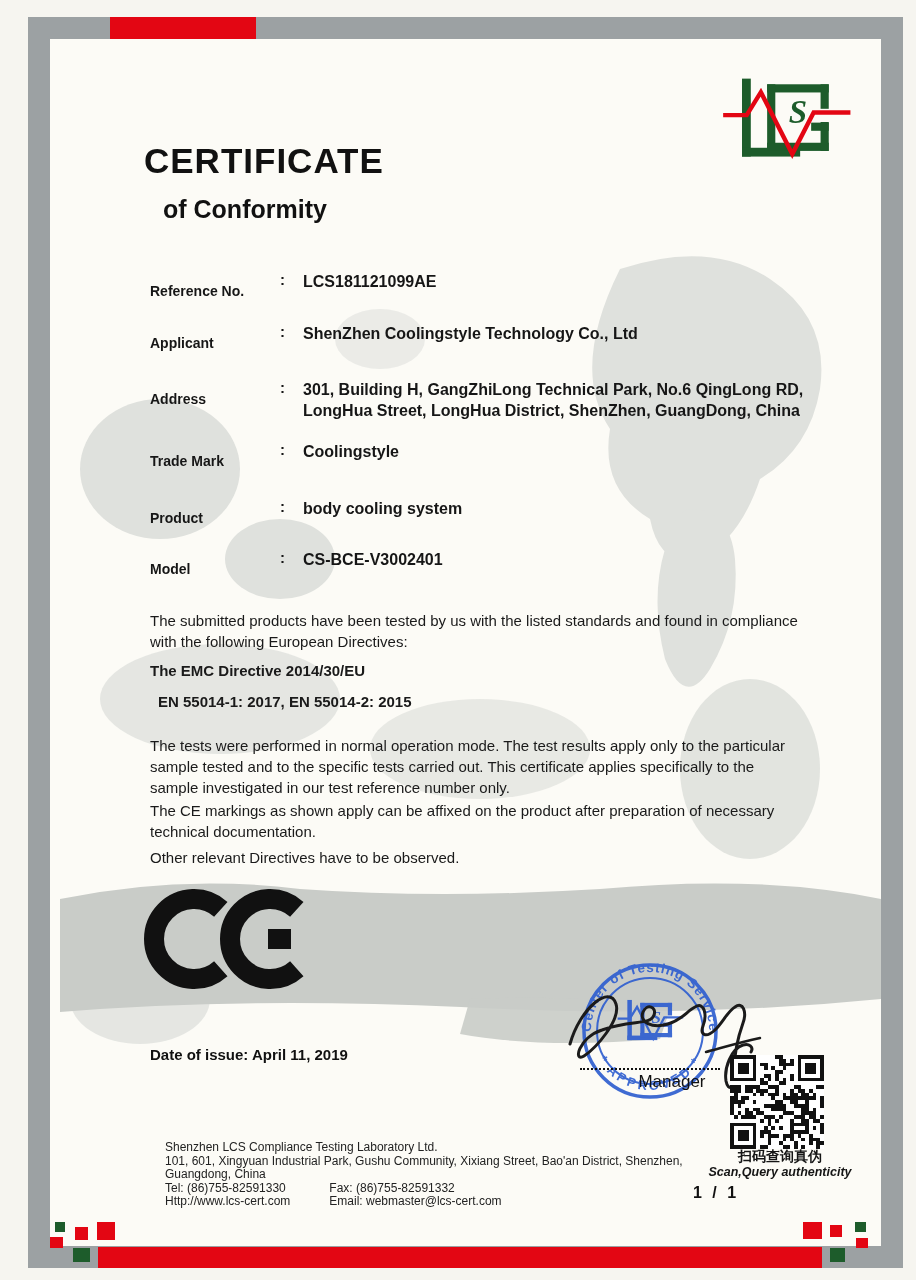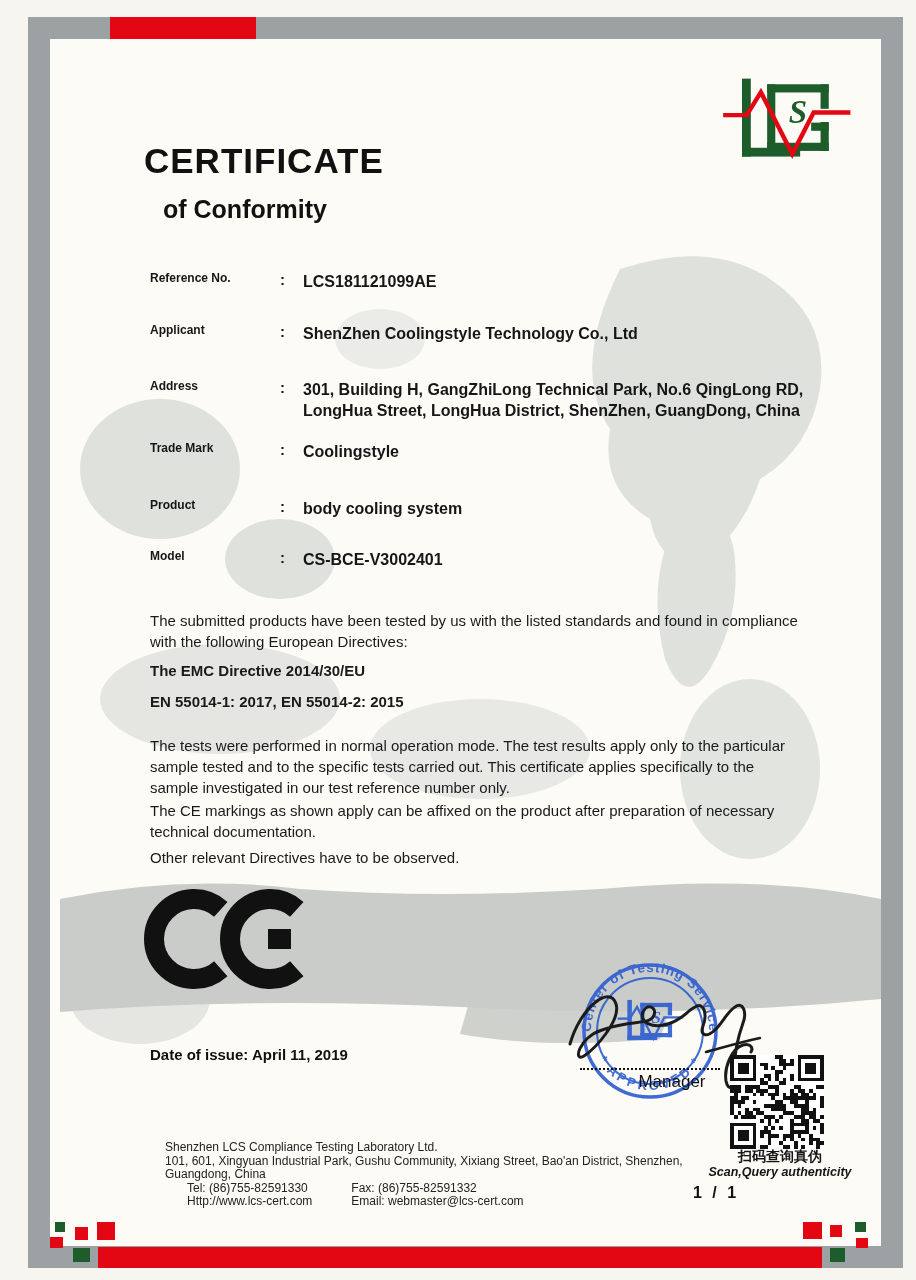--- a/index.html
+++ b/index.html
@@ -10,37 +10,37 @@
   .frame{position:absolute; left:28px; top:17px; width:875px; height:1251px; border:22px solid #9ca1a3; box-sizing:border-box; z-index:2;}
   .accent{position:absolute; z-index:3;}
   .red{background:#e30613;}
   .green{background:#1d5c2b;}
   .content{position:absolute; inset:0; z-index:4;}
   .abs{position:absolute;}
   .title{left:144px; top:141px; font-size:35px; font-weight:bold; letter-spacing:1px; color:#111; margin:0;}
   .subtitle{left:152px; top:184px; font-size:25px; font-weight:bold; color:#111; margin:11px;}
   .logo-main{left:720px; top:74px;}
   .field-row{left:150px; width:700px;}
-  .field-label{position:absolute; left:0; width:125px; font-size:12px; font-weight:bold; color:#161616;}
+  .field-label{position:absolute; left:0; width:125px; font-size:14px; font-weight:bold; color:#161616;margin-top:12px;}
   .field-colon{position:absolute; left:130px; font-size:15px; font-weight:bold; color:#161616;}
   .field-value{position:absolute; left:153px; width:528px; font-size:16px; font-weight:bold; color:#161616; line-height:21px;}
   .para{left:150px; width:652px; font-size:15px; color:#1a1a1a; line-height:21px;}
   .bold{font-weight:bold;}
   .ce-mark{left:150px; top:884px;}
   .date-line{left:150px; top:1046px; font-size:15px; font-weight:bold; color:#111;}
   .stamp{left:575px; top:958px; opacity:0.92;}
   .sig{left:556px; top:968px;}
   .dotline{left:580px; top:1052px; width:140px; height:16px; border-bottom:2px dotted #111;}
   .manager{left:612px; top:1072px; width:120px; text-align:center; font-size:17px; color:#111;}
   .qr{left:730px; top:1055px;}
   .qr-cap-zh{left:712px; top:1148px; width:136px; text-align:center; font-size:14px; font-weight:bold; color:#151515;}
   .qr-cap-en{left:690px; top:1165px; width:180px; text-align:center; font-size:12.5px; font-weight:bold; color:#151515;font-style:italic;}
   .pageno{left:693px; top:1184px; font-size:16px; font-weight:bold; letter-spacing:3px; color:#111;}
   .footer{left:165px; top:1141px; width:540px; font-size:12px; color:#222; line-height:13.5px;}
-  .footer .col{display:inline-block; width:161px;margin-left:22px;}
+  .footer .col{display:inline-block; width:161px;}
   .stamp-text{fill:#2f5fd0; font-family:"Liberation Sans",sans-serif; font-weight:bold;}
 </style>
 </head>
 <body>
 
 <div class="page">
 
   <div class="inner"></div>
 
   <svg class="watermark" width="831" height="1208" viewBox="0 0 831 1208">
@@ -121,21 +121,21 @@
       <span class="field-value">body cooling system</span>
     </div>
     <div class="abs field-row" style="top:549px;">
       <span class="field-label">Model</span>
       <span class="field-colon">:</span>
       <span class="field-value">CS-BCE-V3002401</span>
     </div>
 
     <div class="abs para" style="top:610px;">The submitted products have been tested by us with the listed standards and found in compliance with the following European Directives:</div>
     <div class="abs para bold" style="top:660px;">The EMC Directive 2014/30/EU</div>
-    <div class="abs para bold" style="top:691px;">EN 55014-1: 2017, EN 55014-2: 2015</div>
+    <div class="abs para bold" style="top:691px;margin-left:8px;">EN 55014-1: 2017, EN 55014-2: 2015</div>
     <div class="abs para" style="top:735px;">The tests were performed in normal operation mode. The test results apply only to the particular sample tested and to the specific tests carried out. This certificate applies specifically to the sample investigated in our test reference number only.</div>
     <div class="abs para" style="top:800px;">The CE markings as shown apply can be affixed on the product after preparation of necessary technical documentation.</div>
     <div class="abs para" style="top:847px;">Other relevant Directives have to be observed.</div>
 
     <svg class="abs ce-mark" width="150" height="110" viewBox="0 0 150 110" style="overflow:visible;">
       <path d="M 70.8 25.3 A 40 40 0 1 0 70.8 84.7" fill="none" stroke="#111" stroke-width="20"></path>
       <path d="M 146.8 25.3 A 40 40 0 1 0 146.8 84.7" fill="none" stroke="#111" stroke-width="20"></path>
       <path d="M 118 55 H 141" fill="none" stroke="#111" stroke-width="20"></path>
     </svg>
 

